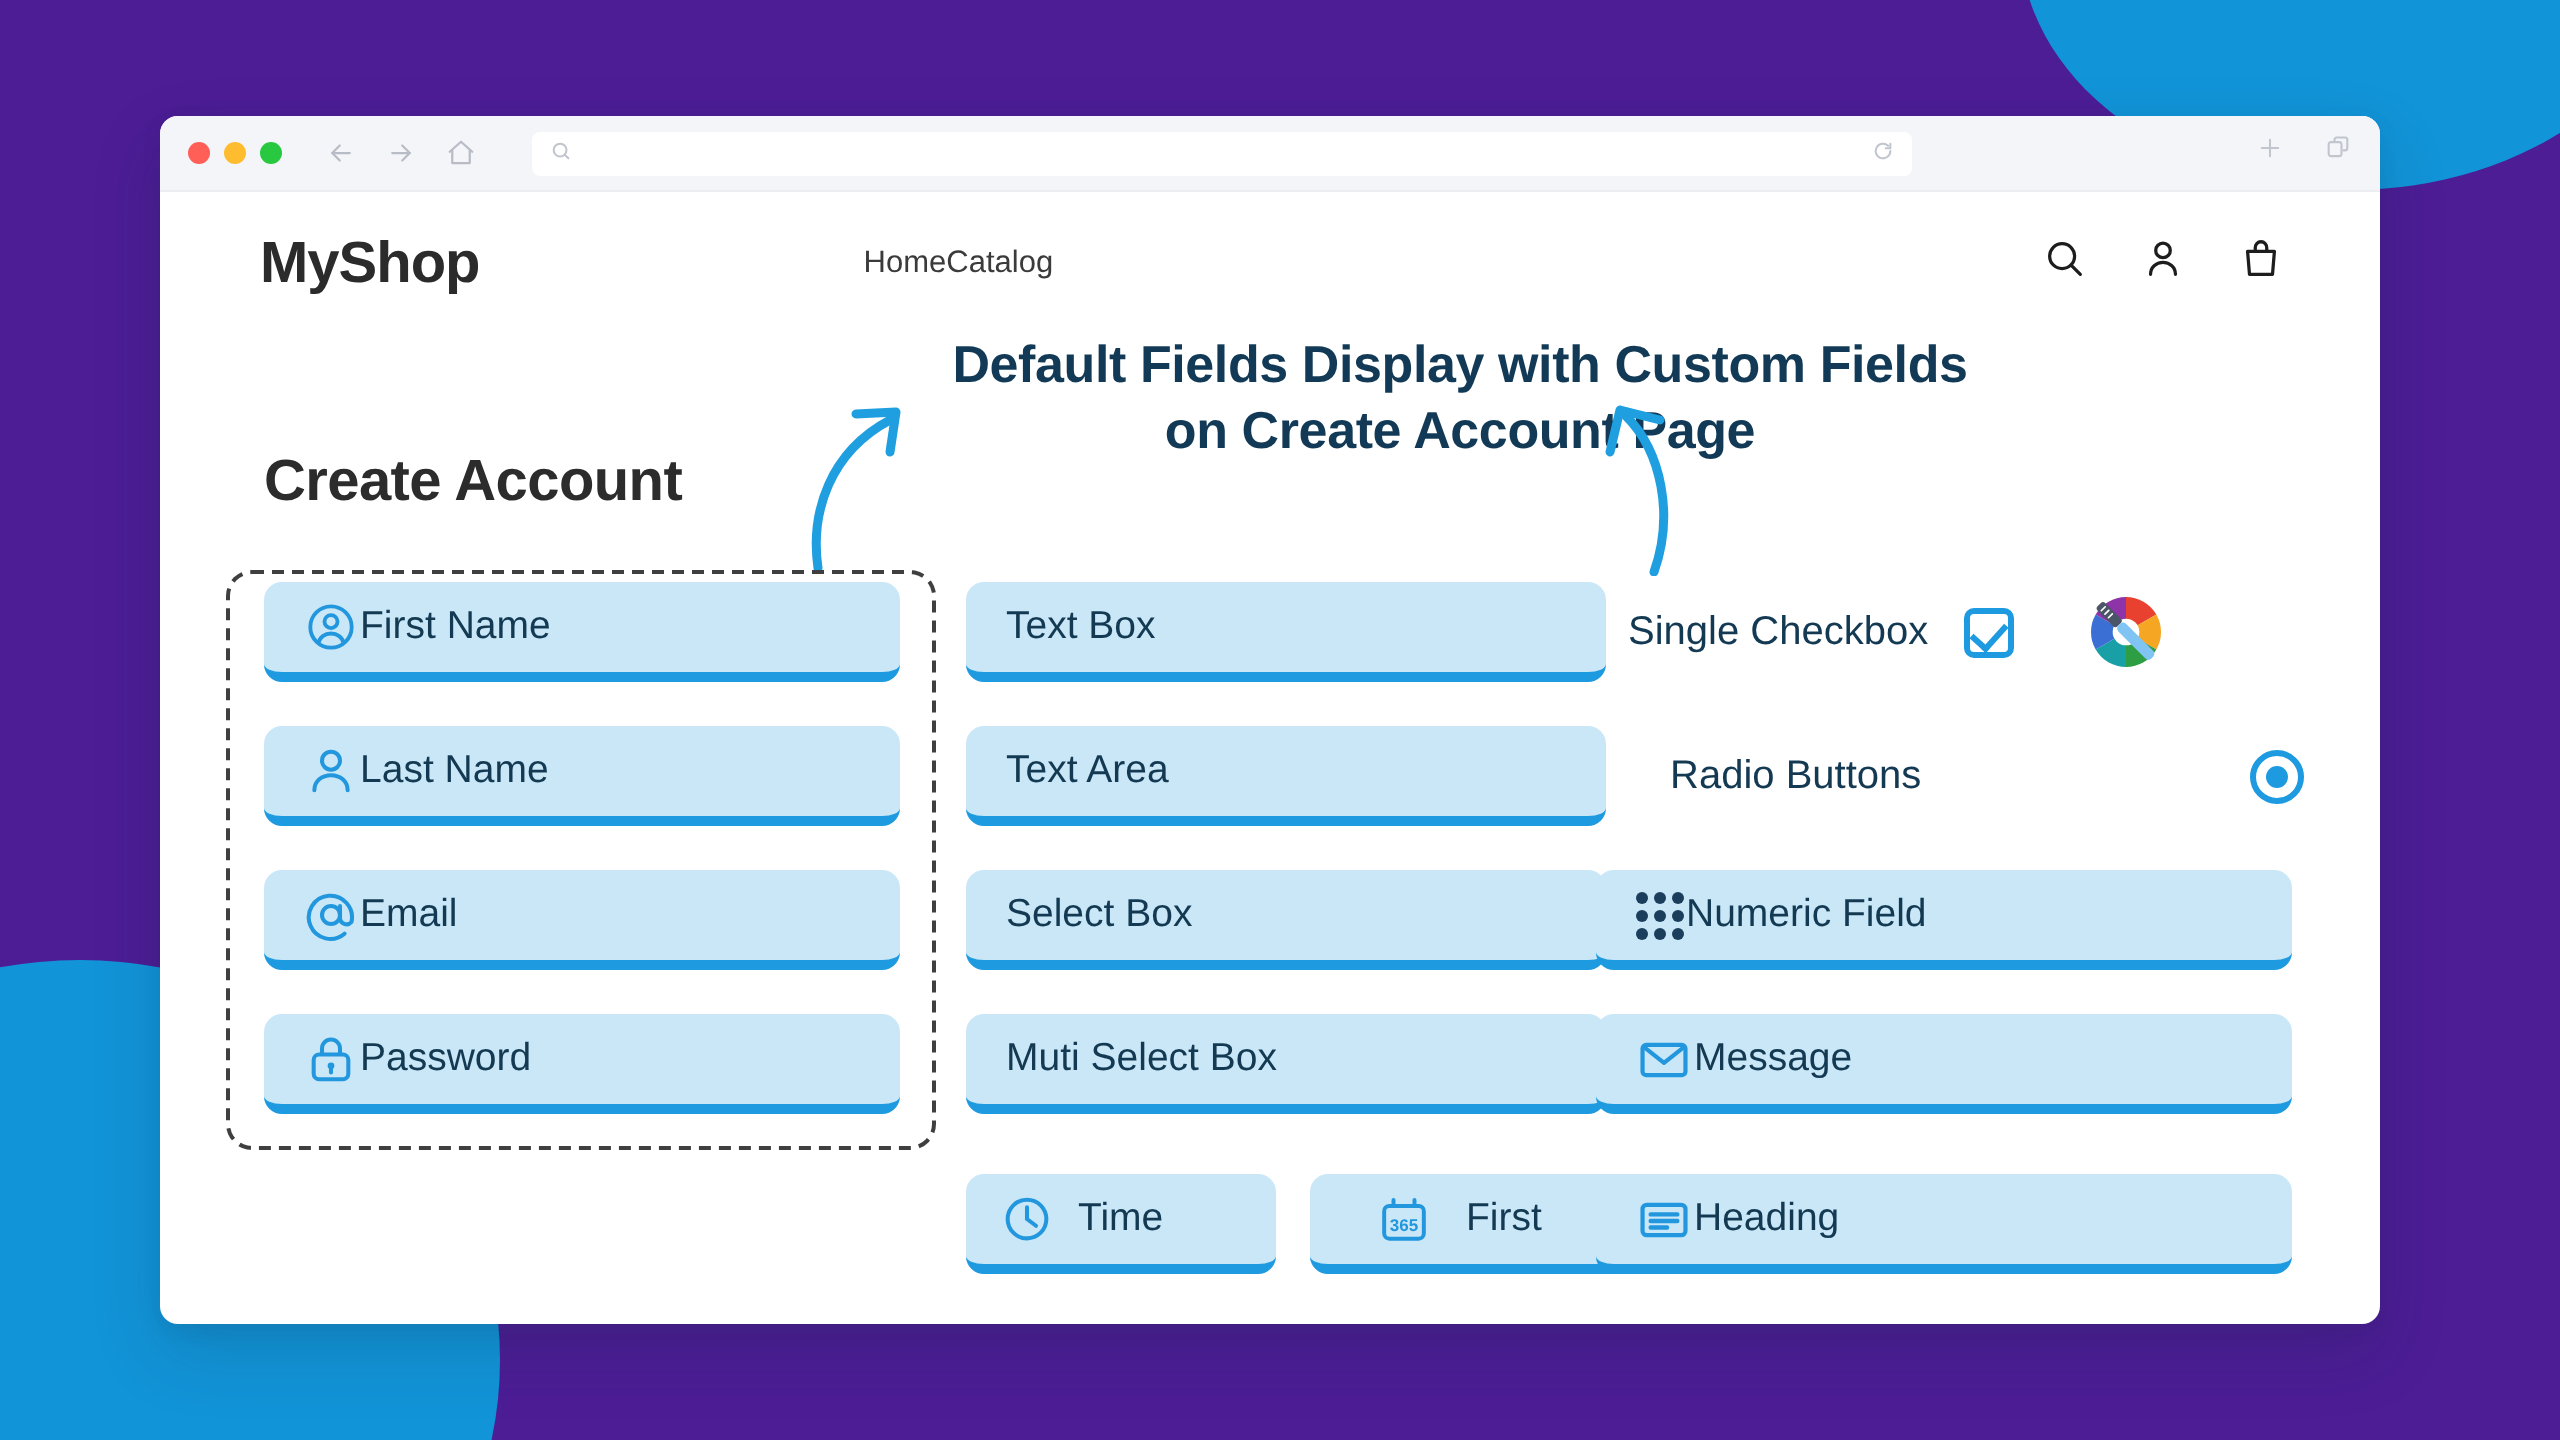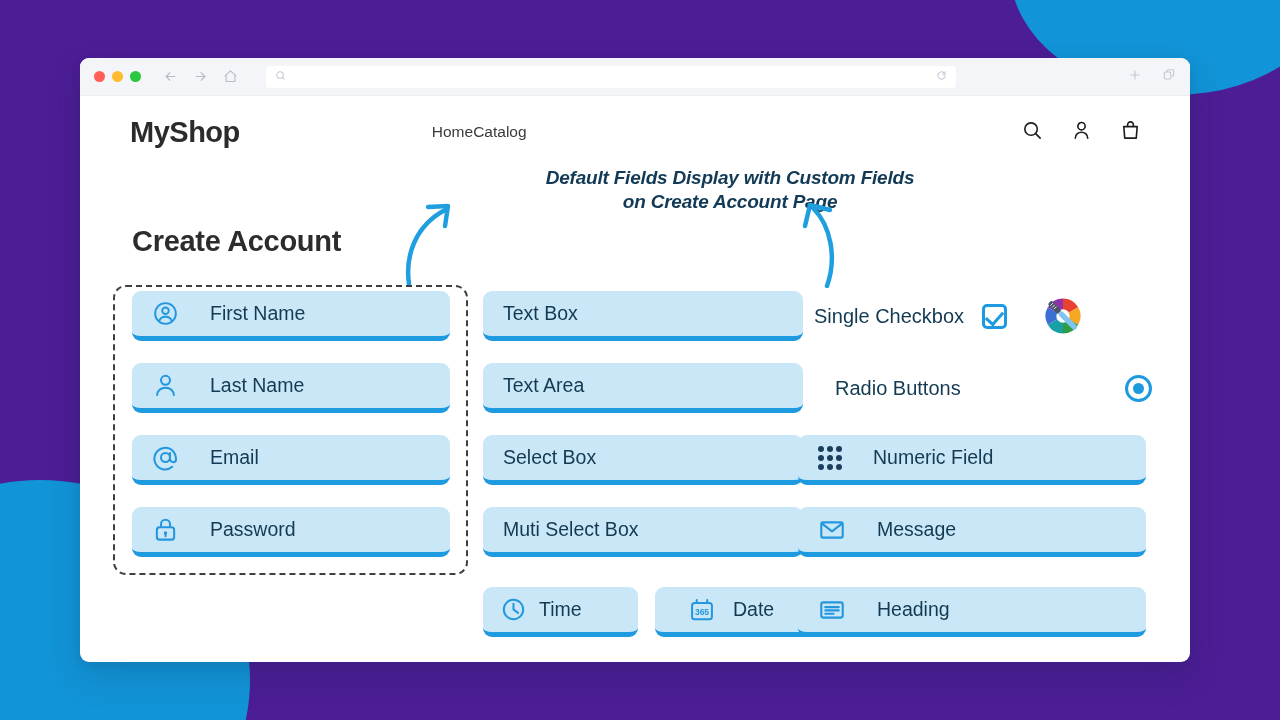--- a/index.html
+++ b/index.html
@@ -49,22 +49,22 @@
     padding: 0 48px 0 50px;
   }
   .brand { font-size: 29px; font-weight: 700; color: #2b2b2b; letter-spacing: -.5px; }
   .nav-links { display: flex; margin-left: 192px; }
   .nav-links a { color: #3b3b3b; font-size: 15.5px; text-decoration: none; }
   .header-icons { margin-left: auto; display: flex; gap: 26px; color: #1d1d1d; align-items: center; }
 
   
   .annot {
     position: absolute; left: 340px; top: 108px; width: 620px;
-    text-align: center; color: #123a56; font-size: 19px;
-    font-weight: 700; line-height: 1.28; letter-spacing: -.2px; font-style: italic;
+    text-align: center; color: #123a56; font-size: 26px;
+    font-weight: 700; line-height: 1.28; letter-spacing: -.2px;
   }
   .arrow-l { position: absolute; left: 317px; top: 140px; }
   .arrow-r { position: absolute; left: 713px; top: 138px; }
 
   
   .page-title {
     position: absolute; left: 52px; top: 167px;
     font-size: 29px; font-weight: 700; color: #2c2c2c; letter-spacing: -.3px;
   }
 
@@ -75,21 +75,21 @@
   }
 
   .cols { position: absolute; left: 0; top: 0; width: 100%; height: 100%; }
 
   .pill {
     position: absolute;
     background: #c9e7f7;
     border-radius: 9px;
     border-bottom: 5px solid #1d9ae0;
     display: flex; align-items: center;
-    padding-left: 20px; gap: 31px;
+    padding-left: 20px; gap: 1px;
     color: #133a52; font-size: 19.5px;
     height: 50px;
   }
   .pill .ic { display: flex; align-items: center; color: #2397de; flex: 0 0 auto; }
   .pill .lbl { line-height: 1; }
 
   
   .c1 { left: 52px; width: 318px; }
   .c2 { left: 403px; width: 320px; }
   .c3 { left: 718px; width: 348px; }
@@ -303,21 +303,21 @@
       </div>
 
       <div class="pill" style="left:575px; width:168px; top:529px; padding-left:33px; gap:17px">
         <span class="ic">
           <svg width="28" height="28" viewBox="0 0 24 24" fill="none" stroke="currentColor" stroke-width="1.7">
               <rect x="3.5" y="6" width="17" height="14" rx="2.2"></rect>
               <path d="M7.5 3.4V6M16.5 3.4V6" stroke-linecap="round"></path>
               <text x="12" y="16.6" font-size="7.3" font-family="Liberation Sans, sans-serif" font-weight="bold" fill="currentColor" stroke="none" text-anchor="middle">365</text>
             </svg>
         </span>
-        <span class="lbl">Date</span>
+        <span class="lbl">First</span>
       </div>
 
       <div class="rowtext" style="left:734px; top:233px; gap:18px">
         <span>Single Checkbox</span>
         <span class="cb"></span>
         <svg class="colorwheel" viewBox="0 0 48 48" style="margin-left:18px">
           <g>
             <path d="M24 24 L24 3 A21 21 0 0 1 42.2 13.5 Z" fill="#e8412f"></path>
             <path d="M24 24 L42.2 13.5 A21 21 0 0 1 42.2 34.5 Z" fill="#f5a623"></path>
             <path d="M24 24 L42.2 34.5 A21 21 0 0 1 24 45 Z" fill="#2e9e45"></path>

